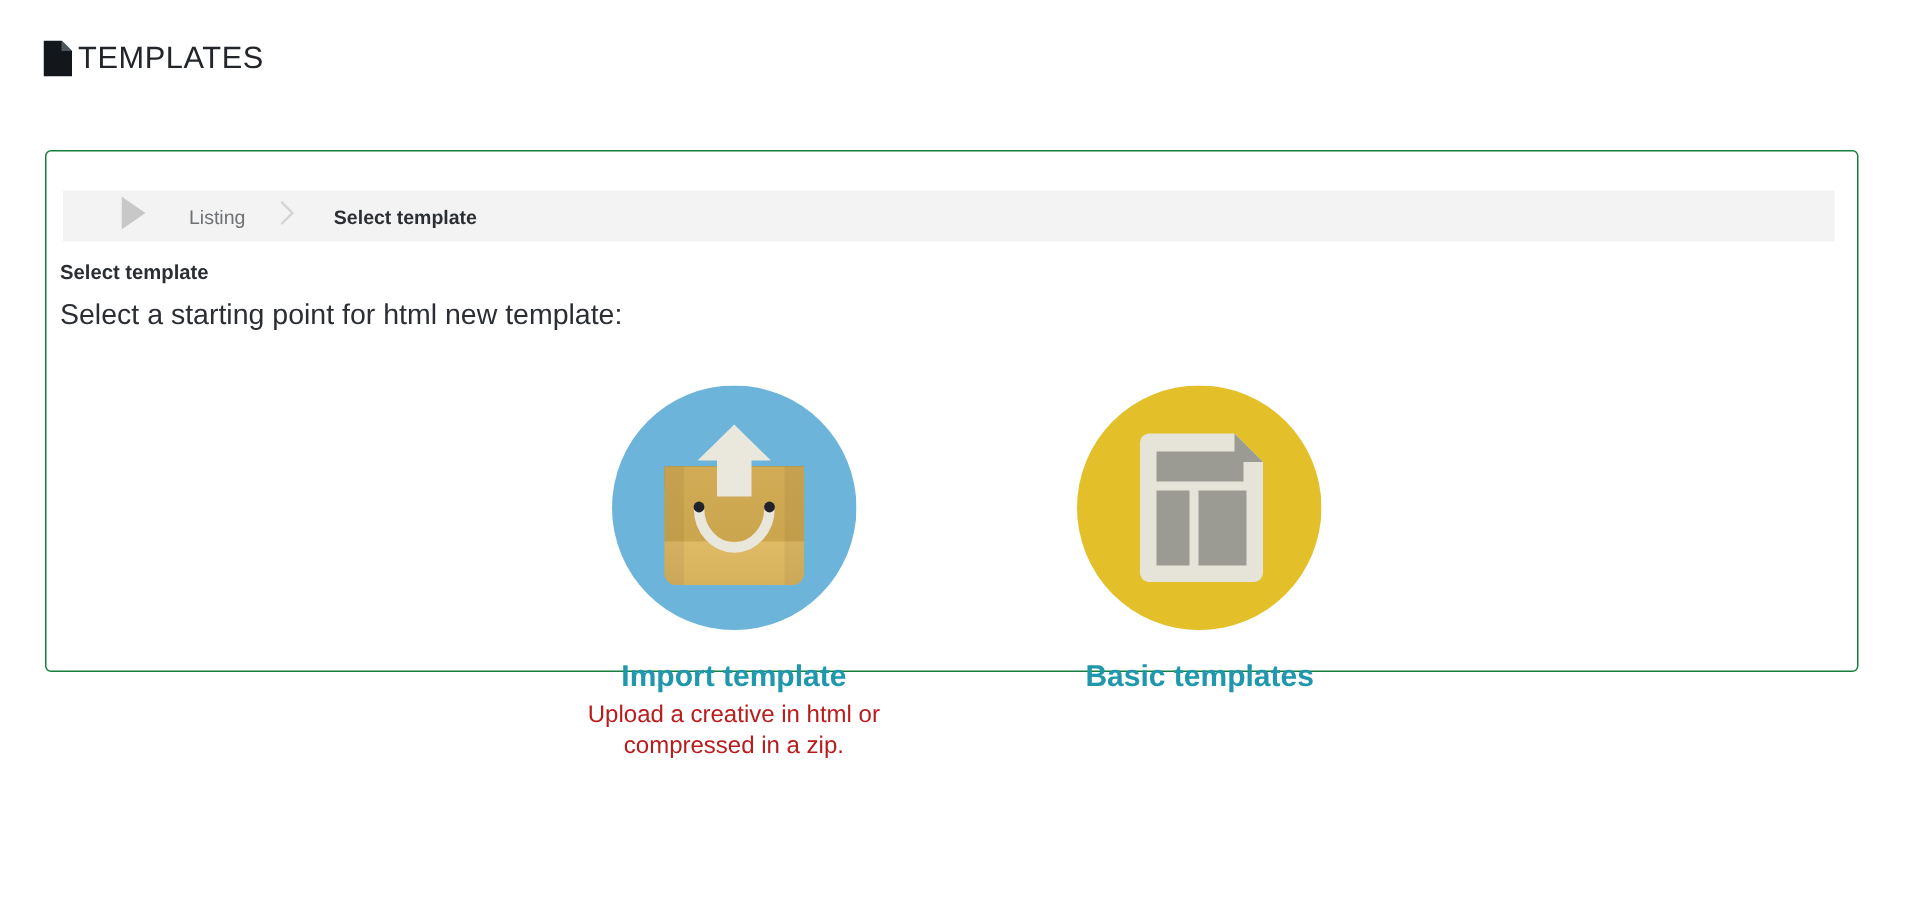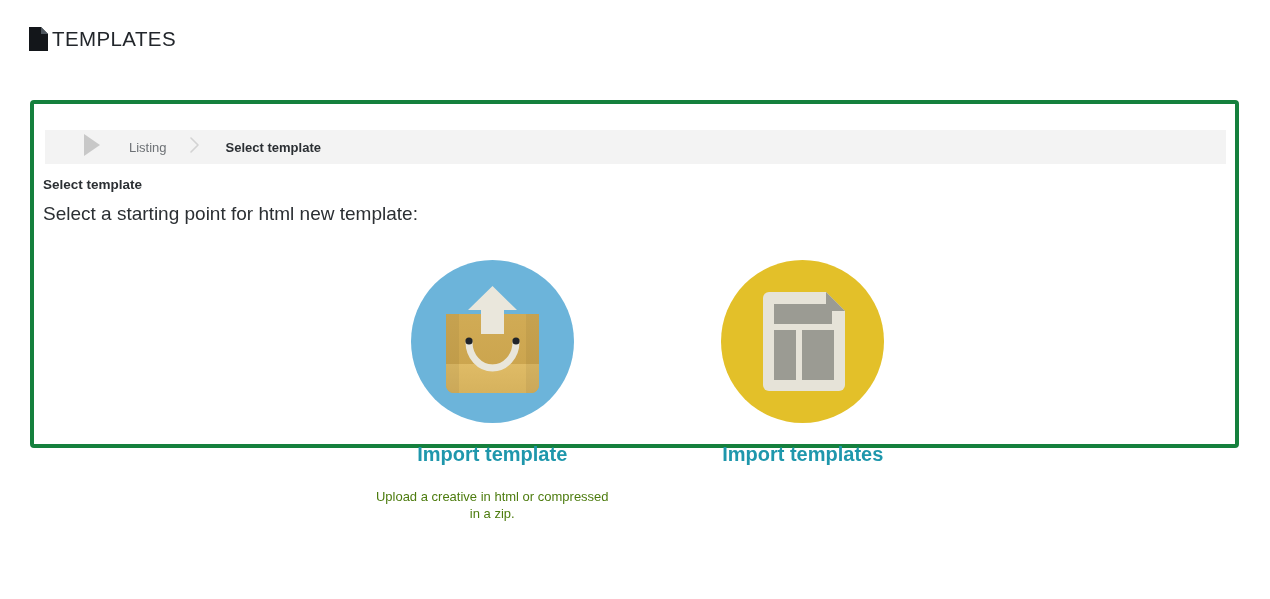--- a/index.html
+++ b/index.html
@@ -39,21 +39,21 @@
   }
 
   
   .card {
     position: absolute;
     left: 30px;
     top: 100px;
     width: 1209px;
     height: 348px;
     background: #ffffff;
-    border: 4px solid #15803d;
+    border: 1px solid #15803d;
     border-radius: 4px;
   }
 
   
   .breadcrumb {
     position: absolute;
     left: 11px;
     top: 26px;
     width: 1181px;
     height: 34px;
@@ -138,23 +138,23 @@
   .choice-title {
     margin-top: 21px;
     font-size: 20px;
     font-weight: bold;
     color: #1f97ac;
     line-height: 1;
     text-align: center;
     white-space: nowrap;
   }
   .choice-desc {
-    margin-top: 24px;
-    font-size: 13px;
-    color: #4d7c0f;
+    margin-top: 5px;
+    font-size: 16px;
+    color: #b91c1c;
     line-height: 1.32;
     text-align: center;
     max-width: 240px;
   }
 </style>
 </head>
 <body>
 
 <div class="page-header">
   <span>
@@ -239,17 +239,17 @@
 
           <path d="M105 32 L124 51 H105 Z" fill="#9b9b93"></path>
 
           <rect x="53" y="44" width="58" height="20" fill="#9b9b93"></rect>
 
           <rect x="53" y="70" width="22" height="50" fill="#9b9b93"></rect>
 
           <rect x="81" y="70" width="32" height="50" fill="#9b9b93"></rect>
         </svg>
       </span>
-      <span class="choice-title">Import templates</span>
+      <span class="choice-title">Basic templates</span>
     </a>
 
   </div>
 </div>
 
 </body></html>

